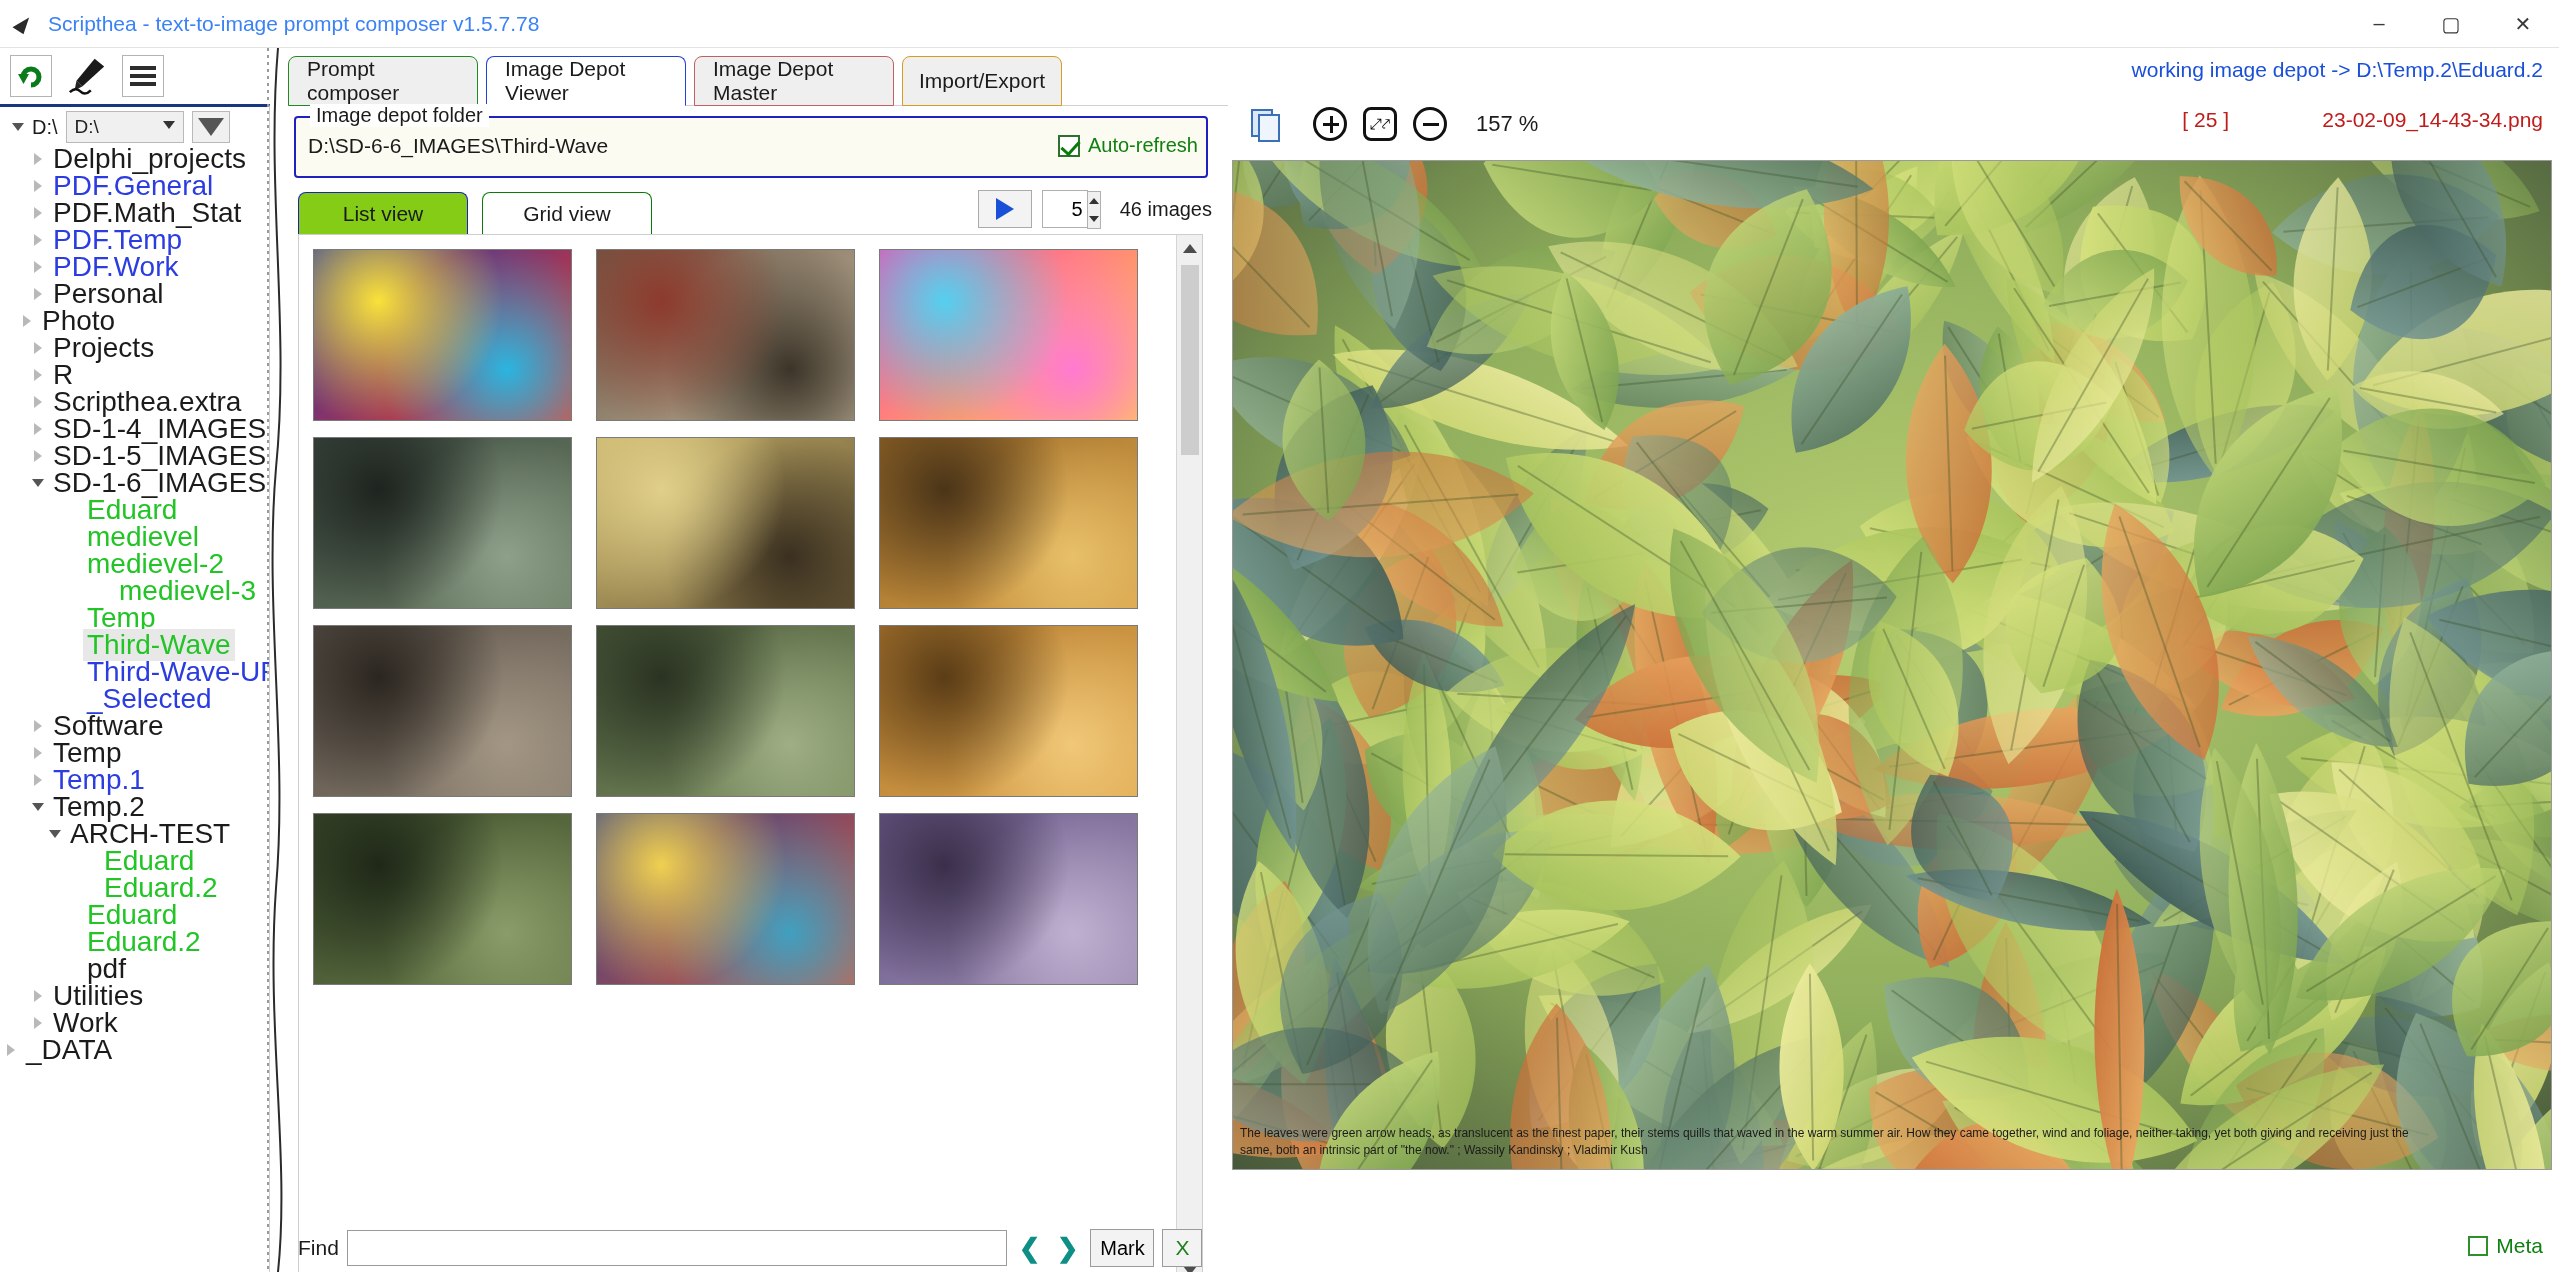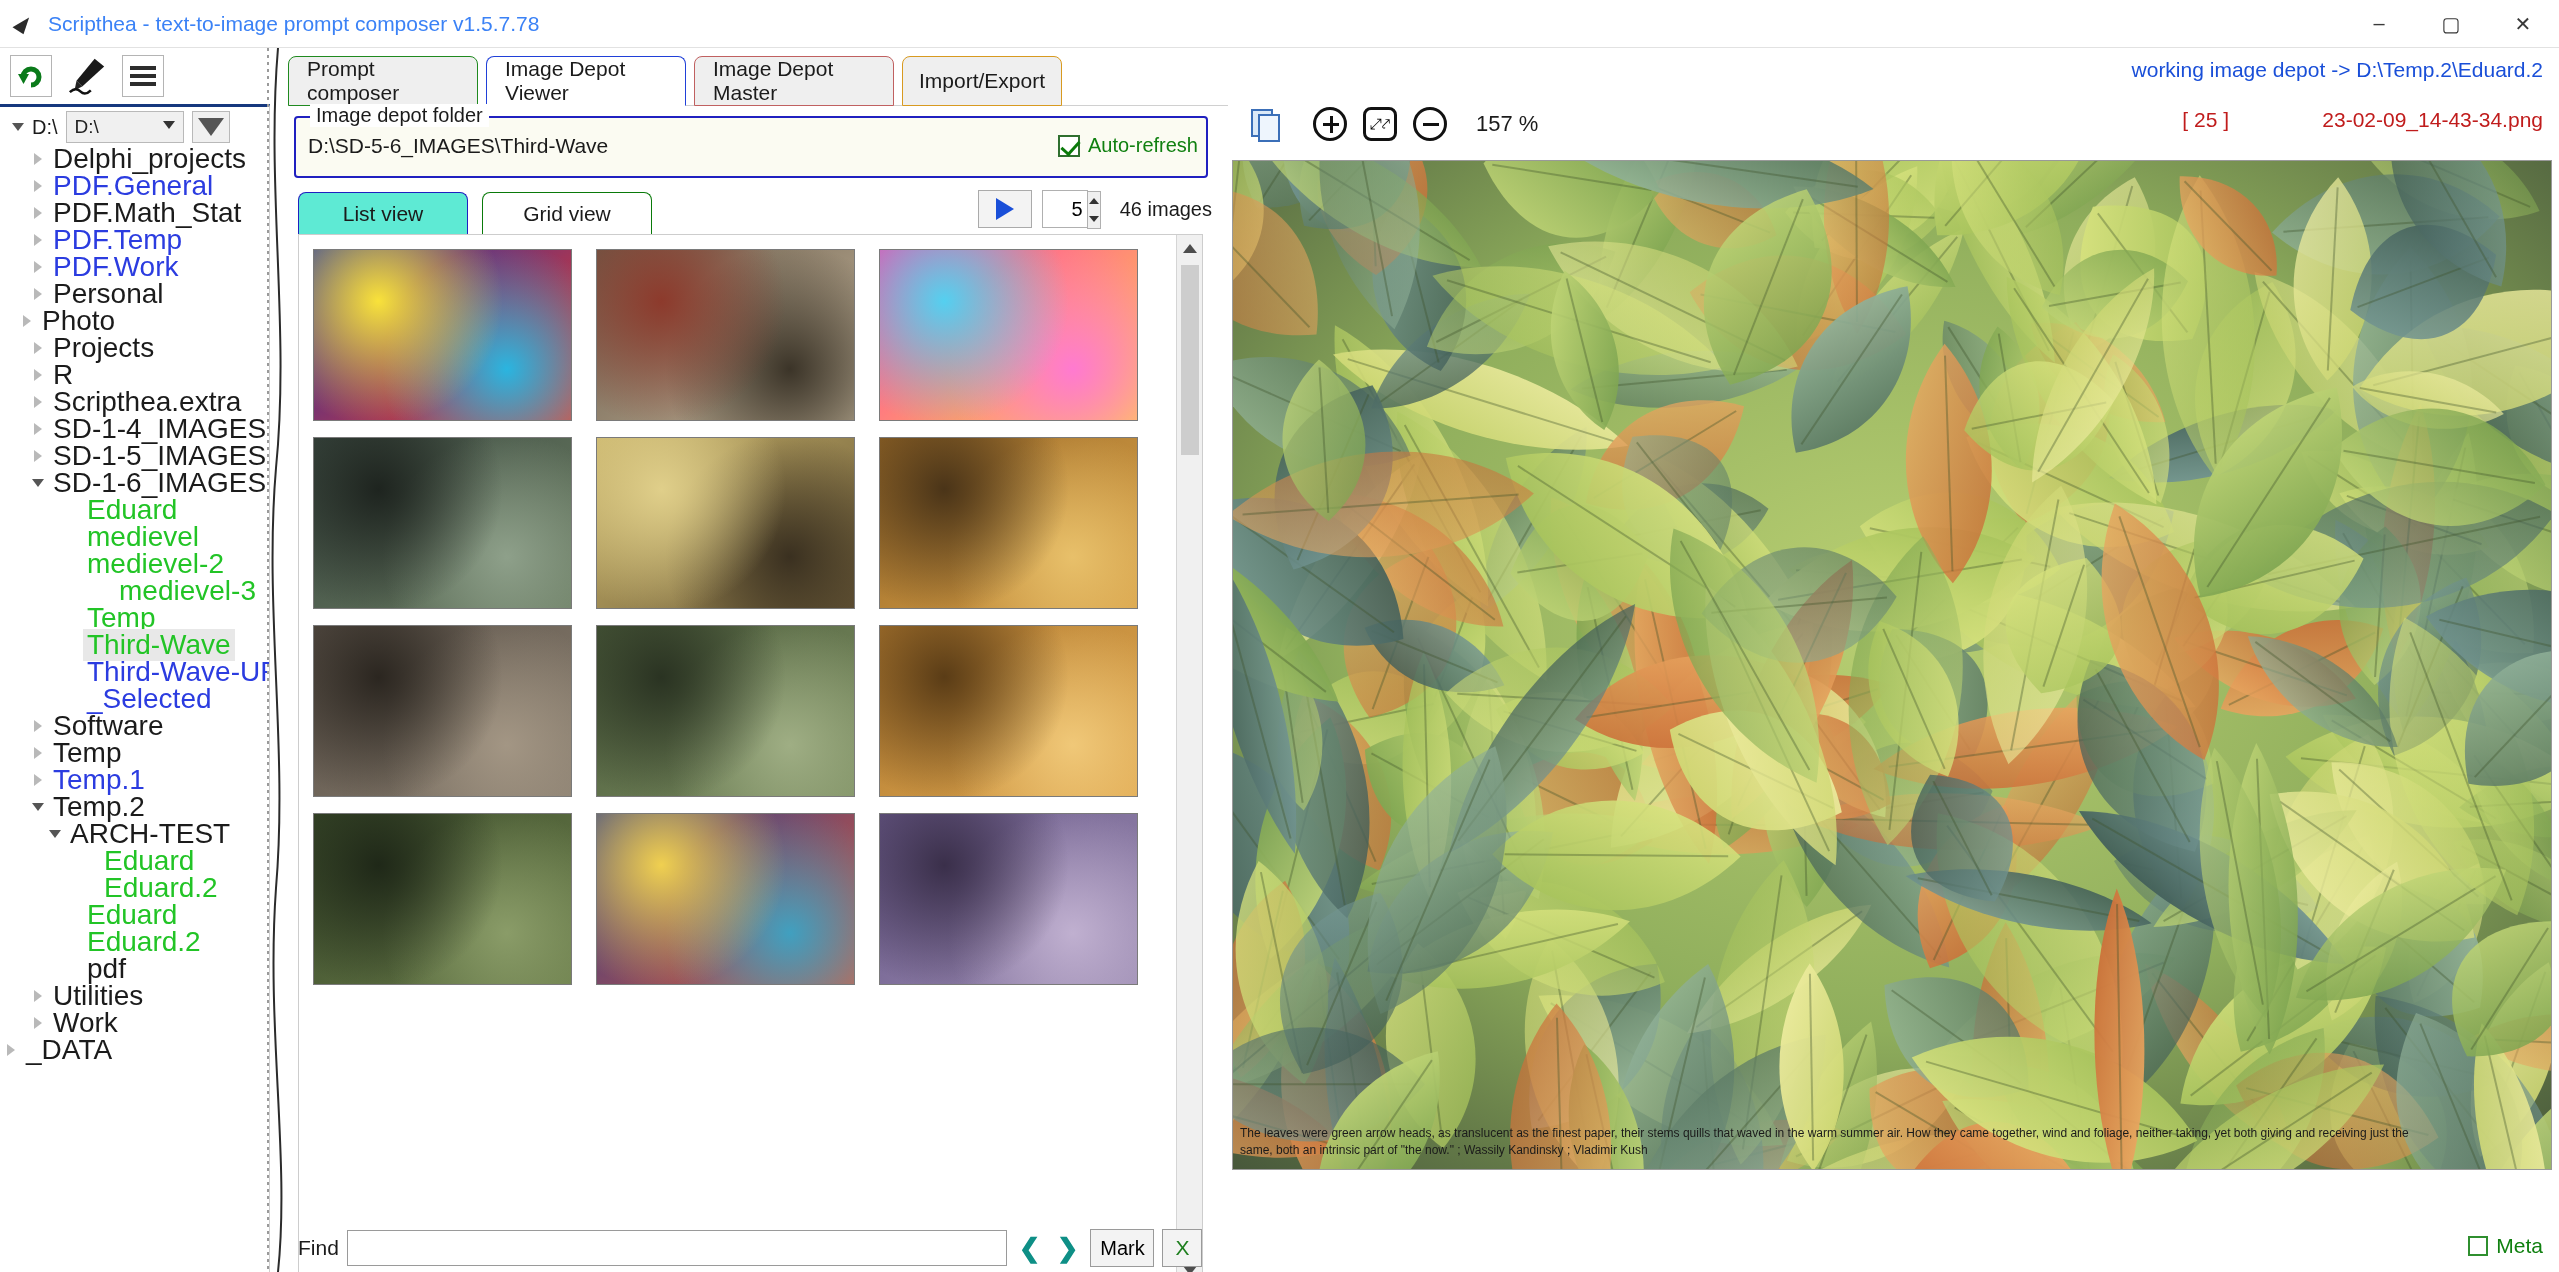--- a/index.html
+++ b/index.html
@@ -100,21 +100,21 @@
   .autorefresh { position:absolute; right:8px; top:16px; display:flex; align-items:center; gap:8px; }
   .chk { width:22px;height:22px;border:2px solid #2f6f2f;background:#fff;position:relative; }
   .chk.on::after { content:""; position:absolute; left:5px; top:0px; width:8px; height:15px;
                    border:solid #0a7a0a; border-width:0 3px 3px 0; transform:rotate(42deg); }
   .autorefresh span { color:#108010; font-size:20px; }
 
   .viewtabs { position:absolute; left:10px; top:86px; }
   .vtab { position:absolute; top:0; height:42px; width:170px;
           display:flex; align-items:center; justify-content:center; font-size:21px;
           border-radius:8px 8px 0 0; }
-  .vtab.inactive { background:#5eead4; border:1px solid #2020c0; border-bottom:none; color:#1b1b1b; }
+  .vtab.inactive { background:#84cc16; border:1px solid #2020c0; border-bottom:none; color:#1b1b1b; }
   .vtab.active { background:#ffffff; border:1px solid #0a7a0a; border-bottom:none; color:#1b1b1b; }
 
   .playrow { position:absolute; right:16px; top:84px; display:flex; align-items:center; gap:10px; }
   .playbtn { width:54px;height:38px;border:1px solid #aaa;background:#f3f3f3;display:flex;align-items:center;justify-content:center;}
   .playbtn i { width:0;height:0;border-top:11px solid transparent;border-bottom:11px solid transparent;border-left:18px solid #1a4fd8; }
   .spin { width:46px;height:38px;border:1px solid #b0b0b0;background:#fff;display:flex;align-items:center;justify-content:flex-end;padding-right:4px;font-size:20px;position:relative;}
   .spin .arrows { position:absolute; right:-14px; top:0; width:14px;height:38px;border:1px solid #b0b0b0;background:#f0f0f0;display:flex;flex-direction:column;justify-content:space-around;align-items:center;}
   .spin .arrows i.u{width:0;height:0;border-left:5px solid transparent;border-right:5px solid transparent;border-bottom:6px solid #333;}
   .spin .arrows i.d{width:0;height:0;border-left:5px solid transparent;border-right:5px solid transparent;border-top:6px solid #333;}
   .imgcount { font-size:20px; color:#1b1b1b; margin-left:22px; }
@@ -424,21 +424,21 @@
     </div>
     <div class="tab" style="left: 614px; width: 160px; border: 1px solid rgb(216, 154, 32);">
       <span>Import/Export</span>
     </div>
   </div>
 
 <div class="midpanel">
 
   <div class="group">
     <div class="group-title">Image depot folder</div>
-    <div class="path">D:\SD-5-6_IMAGES\Third-Wave</div>
+    <div class="path">D:\SD-6-6_IMAGES\Third-Wave</div>
     <div class="autorefresh">
       <span class="chk on"></span>
       <span>Auto-refresh</span>
     </div>
   </div>
 
   <div class="viewtabs">
     <div class="vtab inactive" style="left:0;">
       <span>List view</span>
     </div>

